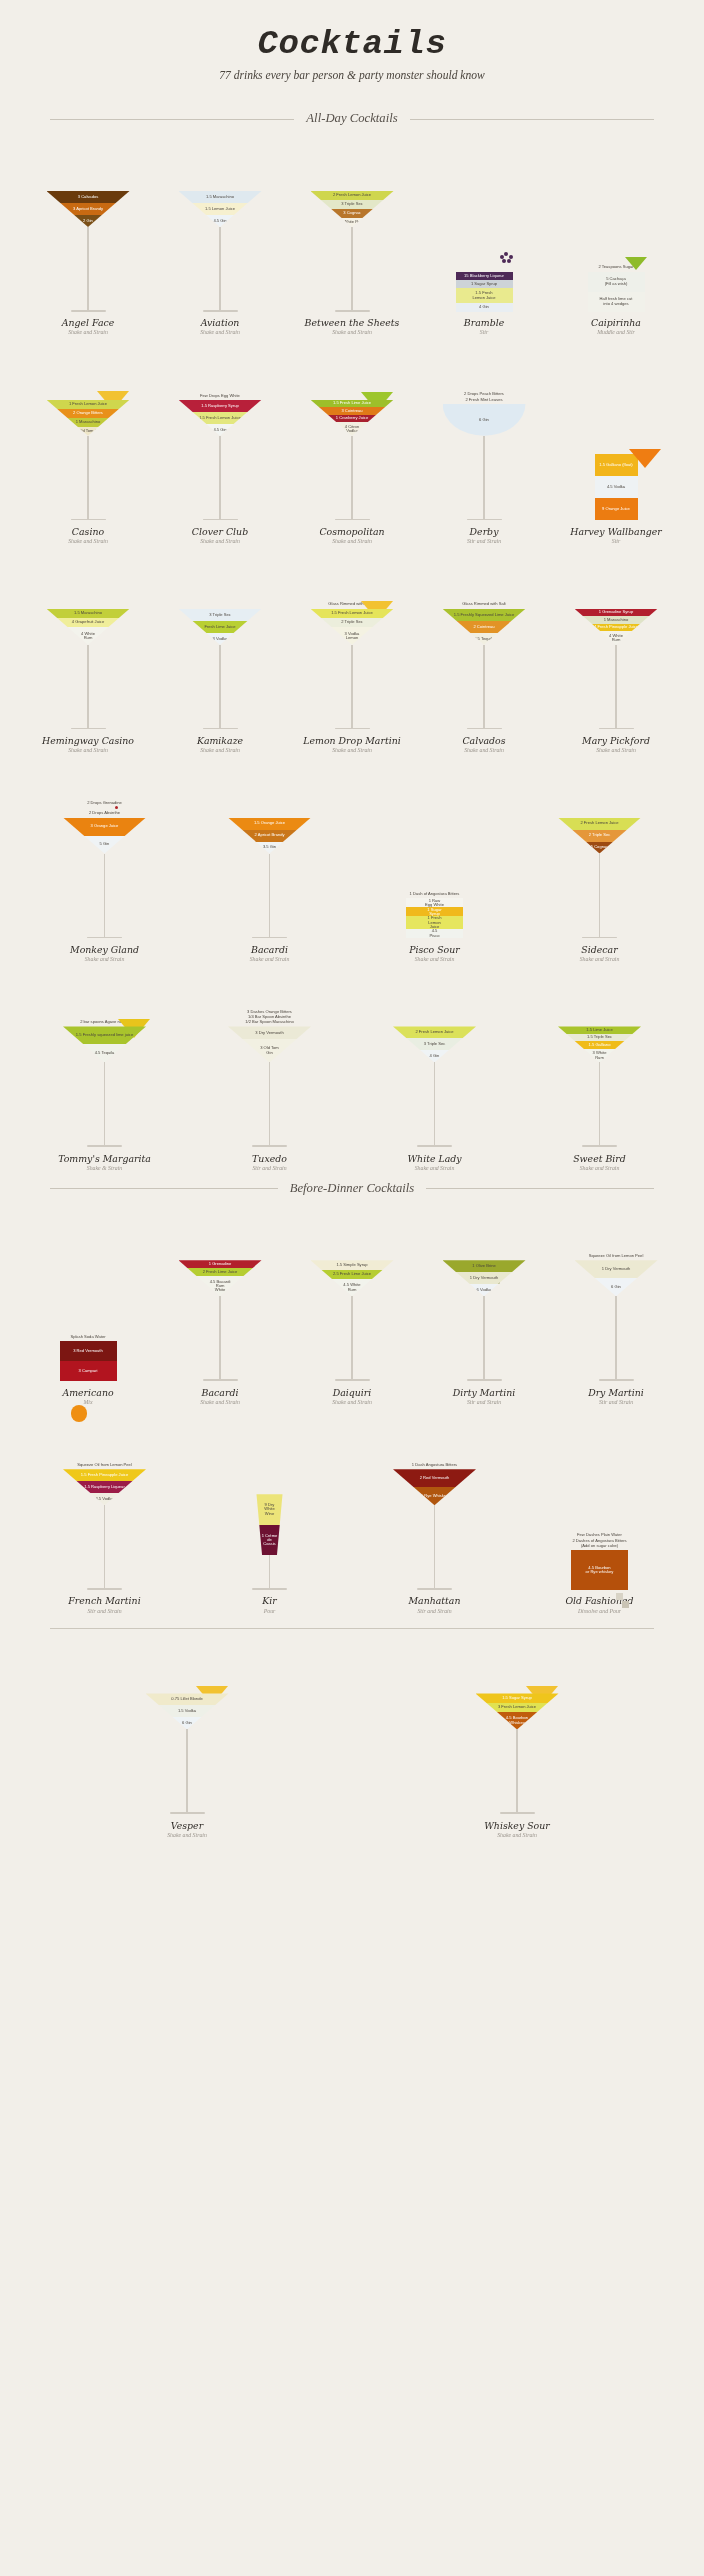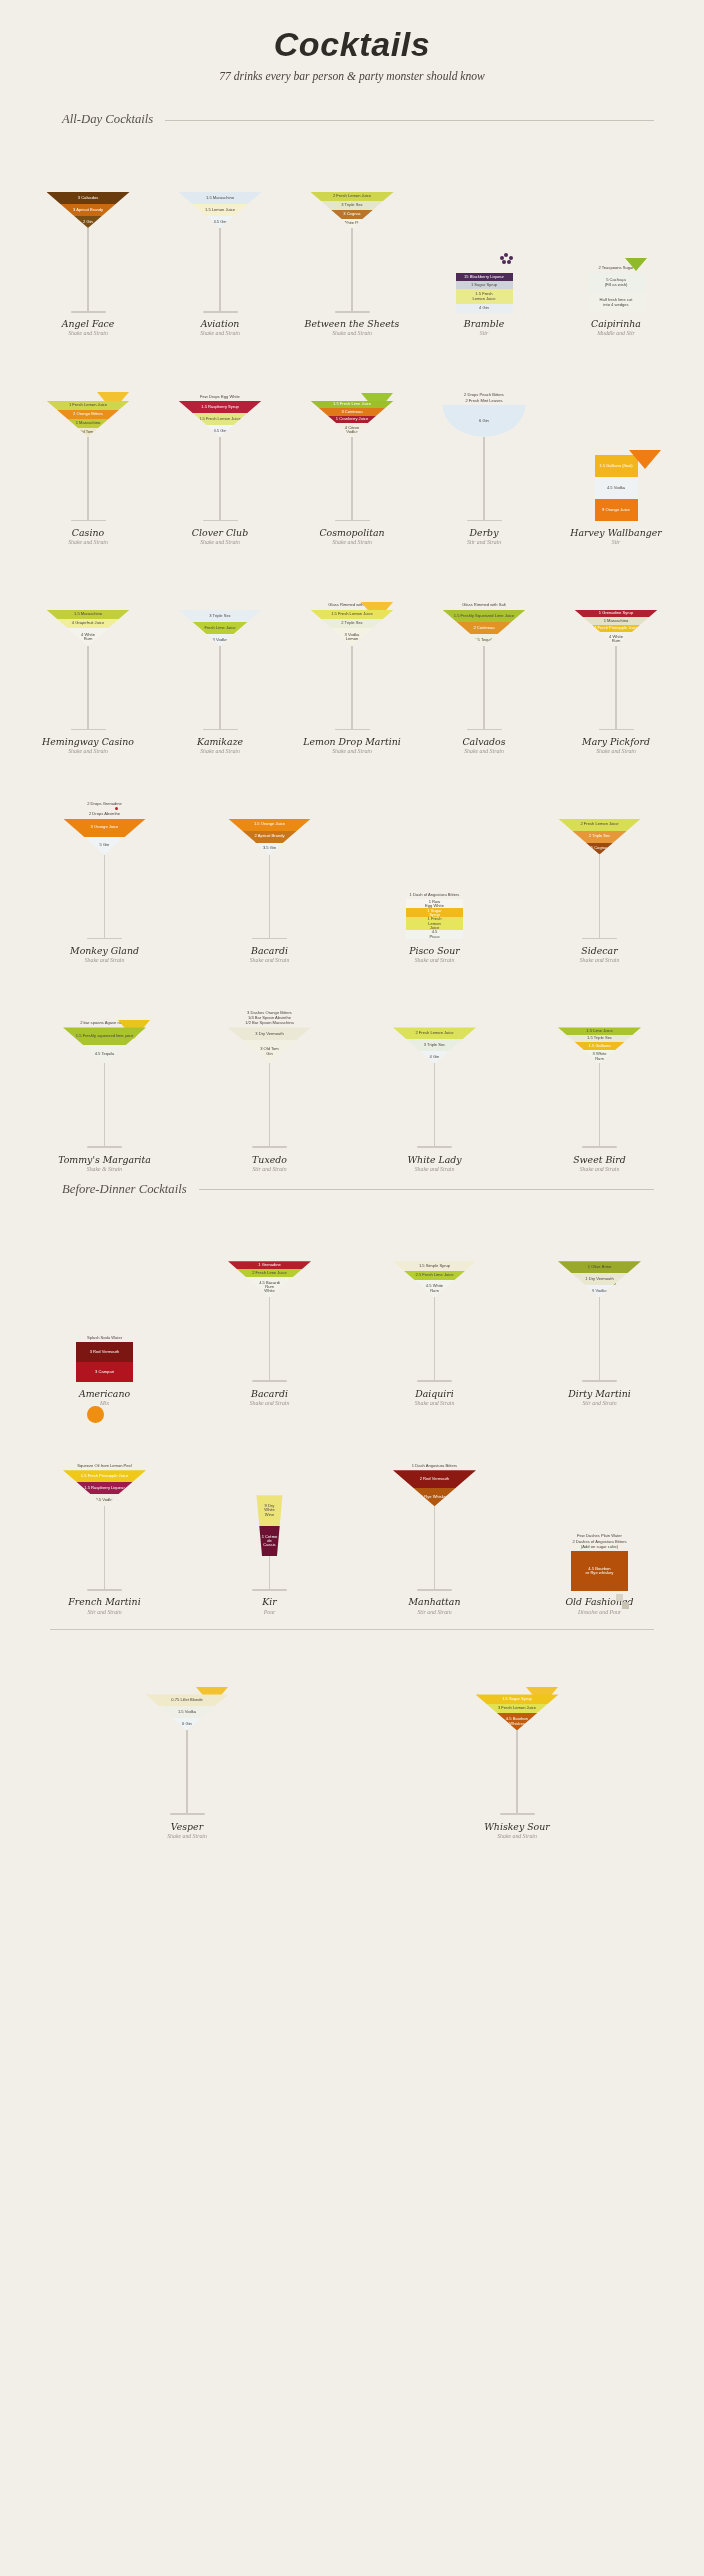--- a/index.html
+++ b/index.html
@@ -7,40 +7,40 @@
     width:704px;
     background:#f2efe9;
     font-family:"Liberation Serif", serif;
     color:#3a3631;
   }
   .page{width:704px;margin:0 auto;padding:0 0 33px 0;box-sizing:border-box;}
 
   
   .header{text-align:center;padding:25px 0 5.5px 0;}
   .title{
-    font-family:Liberation Sans, sans-serif;
+    font-family:Liberation Mono, monospace;
     font-style:italic;
     font-size:34px;
     letter-spacing:0.6px;
     margin:0 0 5.5px 0;
     color:#2f2b27;
   }
   .subtitle{
     font-family:"Liberation Serif", serif;
     font-style:italic;
     font-size:11.6px;
     color:#4a443d;
     margin:0 0 14.3px 0;
   }
 
   
   .section-band{
     position:relative;
     margin:10px 50px 3.3px 50px;
-    text-align:left;
+    text-align:center;
   }
   .section-band:before{
     content:"";
     position:absolute;left:0;right:0;top:50%;
     border-top:0.6px solid #c9c4ba;
   }
   .section-band .label{
     position:relative;
     display:inline-block;
     background:#f2efe9;
@@ -650,20 +650,36 @@
                 <div class="layer light" style="background:#e9e8cf;flex:1 1 0;">1 Dry Vermouth</div>
                 <div class="layer light" style="background:#9aa82c;flex:1 1 0;">1 Olive Brine</div>
               </div>
               <div class="stem" style="height:83px"></div>
               <div class="base"></div>
             </div>
           </div>
           <div class="name">Dirty Martini</div>
           <div class="method">Stir and Strain</div>
         </div>
+        <div class="cell">
+          <div class="art">
+            <div class="topnotes">Squeeze Oil from Lemon Peel</div>
+            <div class="glassbox martini">
+              <span class="olive" style="top:20px;left:51px;"></span>
+              <div class="layers">
+                <div class="layer light" style="background:#eff3f6;flex:1 1 0;">6 Gin</div>
+                <div class="layer light" style="background:#ece9d2;flex:1 1 0;">1 Dry Vermouth</div>
+              </div>
+              <div class="stem" style="height:83px"></div>
+              <div class="base"></div>
+            </div>
+          </div>
+          <div class="name">Dry Martini</div>
+          <div class="method">Stir and Strain</div>
+        </div>
       </div>
       <div class="row">
         <div class="cell">
           <div class="art">
             <div class="topnotes">Squeeze Oil from Lemon Peel</div>
             <div class="glassbox martini">
               <div class="layers">
                 <div class="layer light" style="background:#f0eee2;flex:1 1 0;">4.5 Vodka</div>
                 <div class="layer dark" style="background:#9b1c48;flex:1 1 0;">1.5 Raspberry Liqueur</div>
                 <div class="layer dark" style="background:#efc81a;flex:1 1 0;">1.5 Fresh Pineapple Juice</div>

